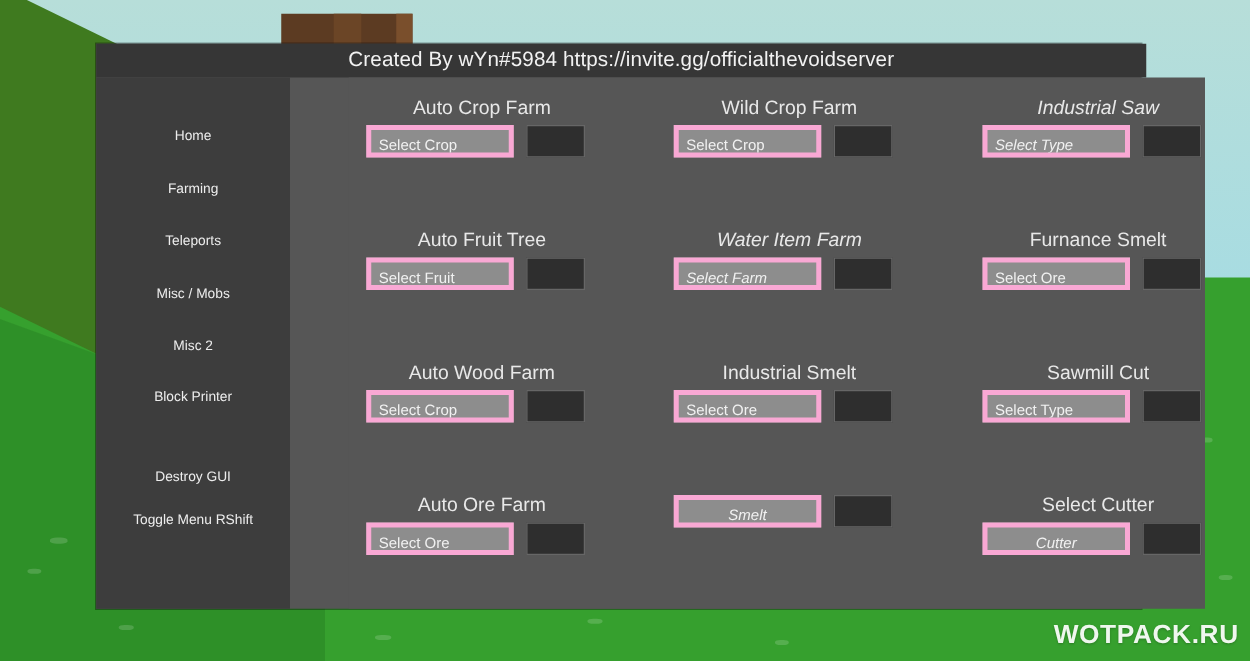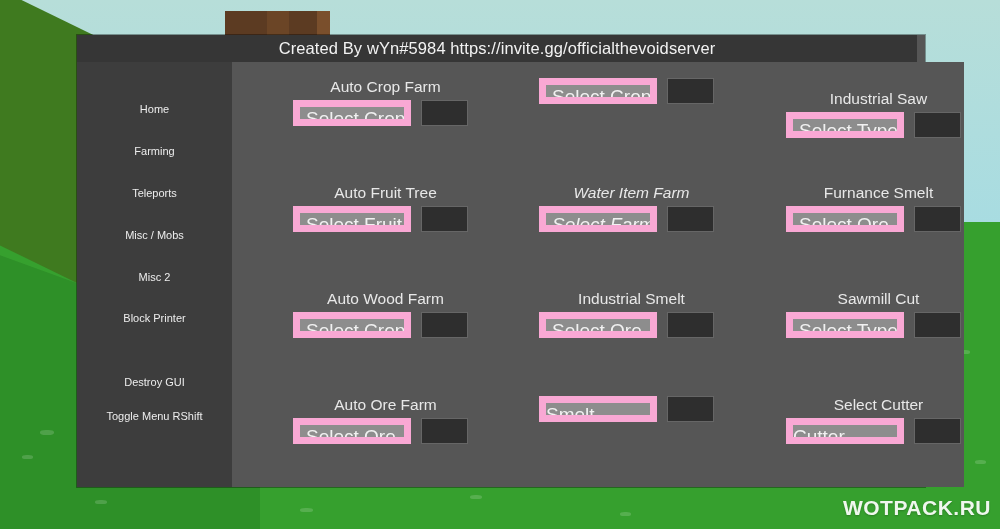--- a/index.html
+++ b/index.html
@@ -76,21 +76,20 @@
     background: #7a4f2c;
   }
 
   
   .window {
     position: absolute;
     left: 77px; top: 35px;
     width: 836px; height: 452px;
     background: #565656;
     box-shadow: 0 0 0 1px rgba(0,0,0,0.35);
-    padding-left: 12px;
   }
 
   .titlebar {
     position: absolute;
     left: 0; top: 0;
     width: 840px; height: 27px;
     background: #363636;
     color: #f2f2f2;
     font-size: 16.5px;
     line-height: 27px;
@@ -143,32 +142,34 @@
   .cell-controls {
     position: relative;
     height: 26px;
     width: 185px;
   }
   .dropdown {
     position: absolute;
     left: 0; top: 0;
     width: 118px; height: 26px;
     background: #8d8d8d;
-    border: 7px solid #f9a8d4;
+    border: 4px solid #f9a8d4;
     box-sizing: border-box;
     color: #f1f1f1;
-    font-size: 19px;
+    font-size: 12px;
     line-height: 24px;
     text-align: left;
     padding-left: 6px;
     white-space: nowrap;
     overflow: hidden;
   }
   .dropdown.centered {
+    text-align: center;
     padding-left: 0;
+    font-style: italic;
   }
   .toggle-box {
     position: absolute;
     left: 128px; top: 0;
     width: 47px; height: 26px;
     background: #2e2e2e;
     border: 1px solid #666666;
     box-sizing: border-box;
   }
 
@@ -231,27 +232,28 @@
 
       <div class="cell" style="left:14px; top:16px;">
         <div class="cell-title">Auto Crop Farm</div>
         <div class="cell-controls">
           <div class="dropdown">Select Crop</div>
           <div class="toggle-box"></div>
         </div>
       </div>
 
       <div class="cell" style="left:260px; top:16px;">
+        <div class="cell-title">Wild Crop Farm</div>
         <div class="cell-controls">
           <div class="dropdown">Select Crop</div>
           <div class="toggle-box"></div>
         </div>
       </div>
 
-      <div class="cell" style="left:507px; top:28px;">
+      <div class="cell" style="left:507px; top:16px;font-style:italic;">
         <div class="cell-title">Industrial Saw</div>
         <div class="cell-controls">
           <div class="dropdown">Select Type</div>
           <div class="toggle-box"></div>
         </div>
       </div>
 
       <div class="cell" style="left:14px; top:122px;">
         <div class="cell-title">Auto Fruit Tree</div>
         <div class="cell-controls">

